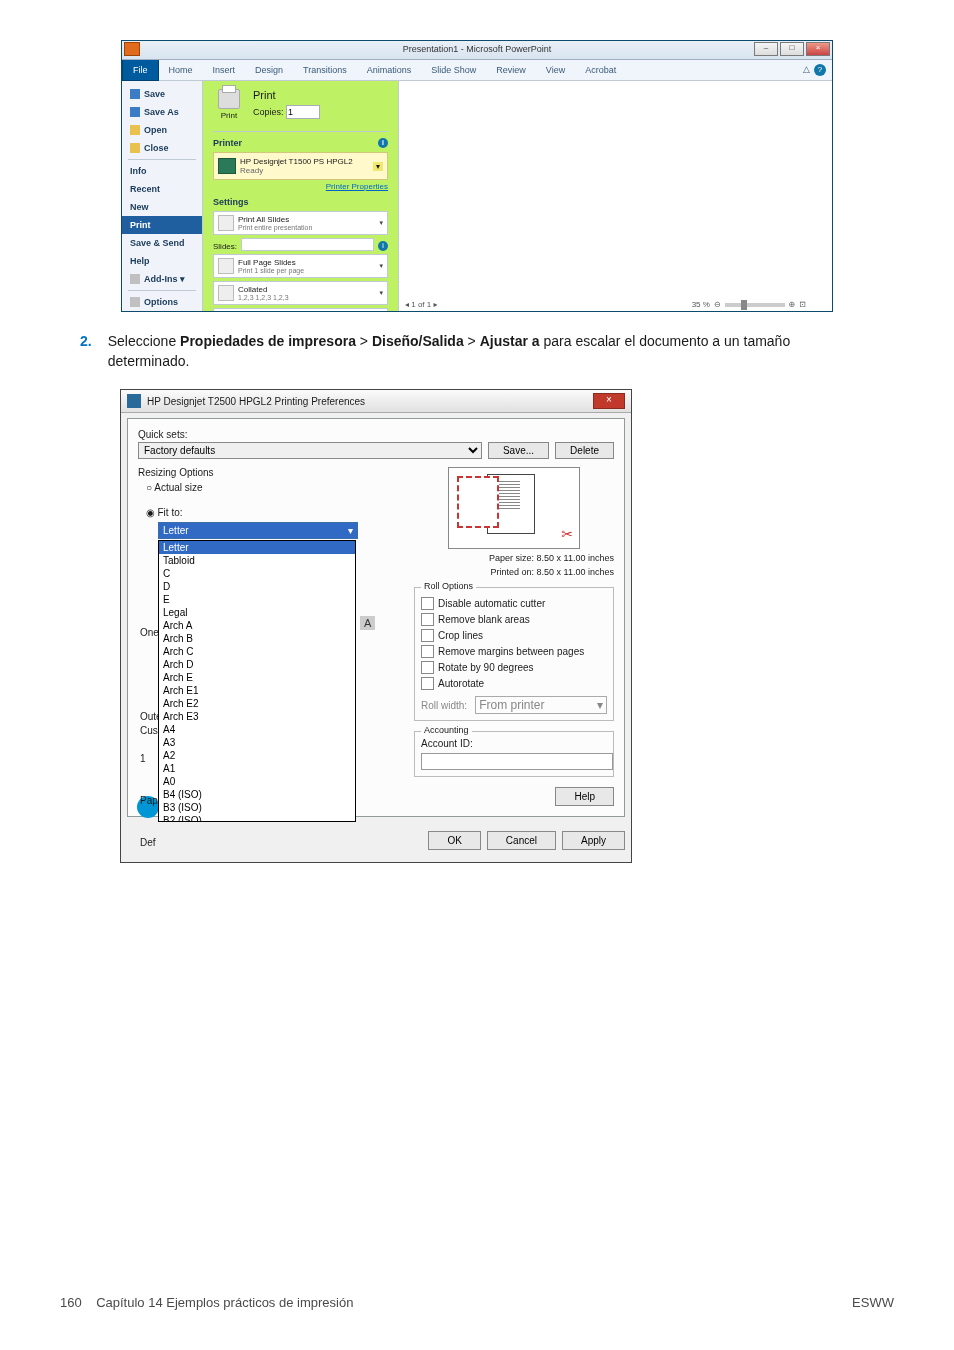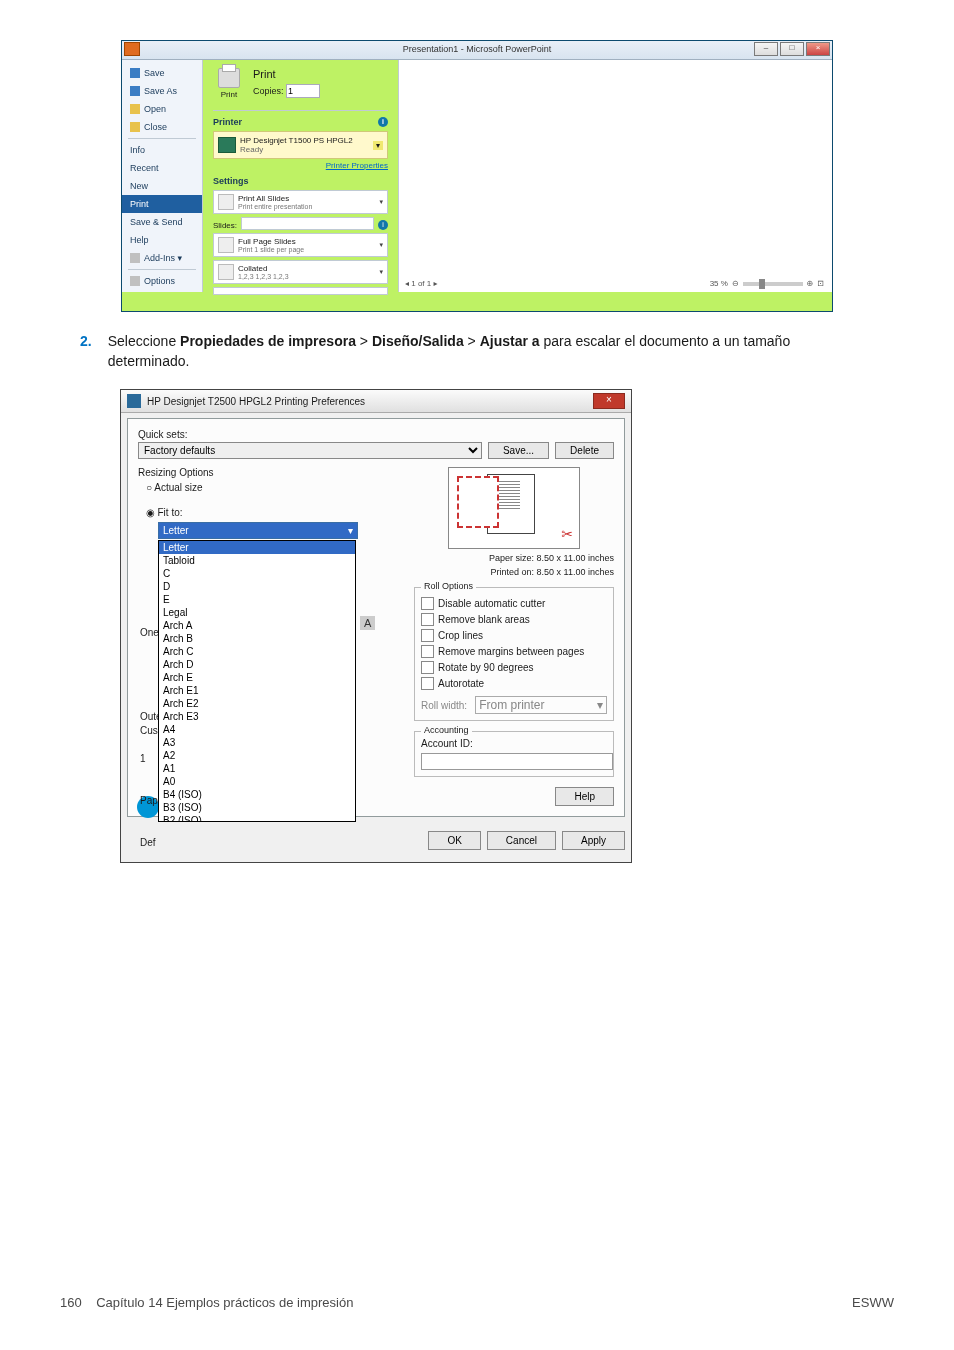--- a/index.html
+++ b/index.html
@@ -108,20 +108,21 @@
     border-right: 1px solid #c0cad4;
     font-size: 9px;
     padding: 4px 0;
   }
   .bs-nav .item {
     padding: 4px 8px;
     color: #1a3a5a;
     display: flex;
     align-items: flex-end;
     gap: 4px;
+    font-weight: bold;
   }
   .bs-nav .item.sel {
     background: #1f5fa0;
     color: #fff;
   }
   .bs-nav .sep {
     border-top: 1px solid #c0cad4;
     margin: 2px 6px;
   }
   .nav-ico { width: 10px; height: 10px; display: inline-block; }
@@ -270,21 +271,21 @@
   }
   .preview-area {
     flex: 1;
     background: #fff;
     position: relative;
   }
   .preview-footer {
     position: absolute;
     bottom: 4px;
     left: 0;
-    right: 2px;
+    right: 20px;
     display: flex;
     justify-content: space-between;
     align-items: flex-end;
     font-size: 8px;
     color: #555;
     padding: 0 6px;
   }
   .zoom-ctrl {
     display: flex;
     align-items: center;
@@ -630,20 +631,36 @@
   <div class="screenshot1">
     <div class="ss1-titlebar">
       <div class="ss1-qat">
         <span class="qat-box"></span>
       </div>
       <span class="txt">Presentation1 - Microsoft PowerPoint</span>
       <div class="wbtns">
         <span class="wbtn">–</span>
         <span class="wbtn">□</span>
         <span class="wbtn close">×</span>
+      </div>
+    </div>
+    <div class="ribbon">
+      <div class="tab file">File</div>
+      <div class="tab">Home</div>
+      <div class="tab">Insert</div>
+      <div class="tab">Design</div>
+      <div class="tab">Transitions</div>
+      <div class="tab">Animations</div>
+      <div class="tab">Slide Show</div>
+      <div class="tab">Review</div>
+      <div class="tab">View</div>
+      <div class="tab">Acrobat</div>
+      <div class="help">
+        <span>△</span>
+        <span class="help-ico">?</span>
       </div>
     </div>
     <div class="backstage">
       <div class="bs-nav">
         <div class="item">
             <span class="nav-ico save"></span>
             <span>Save</span>
           </div>
         <div class="item">
             <span class="nav-ico save"></span>

